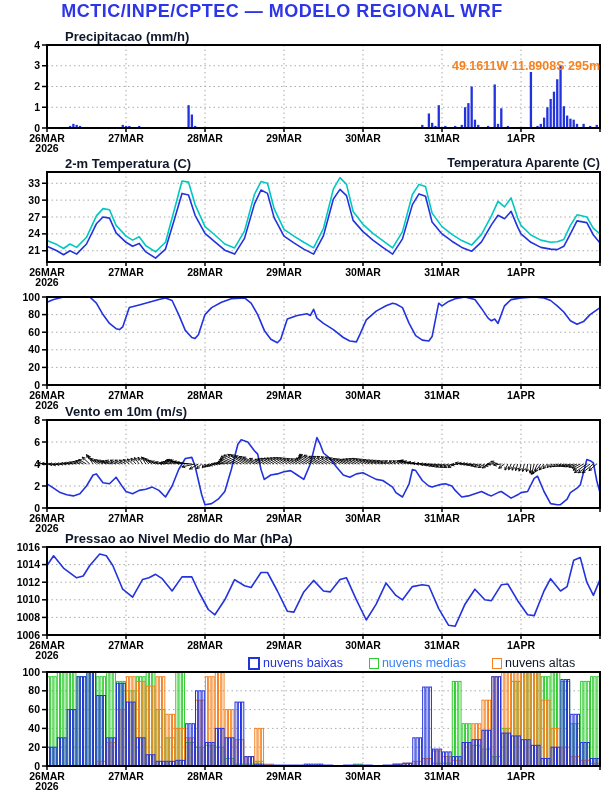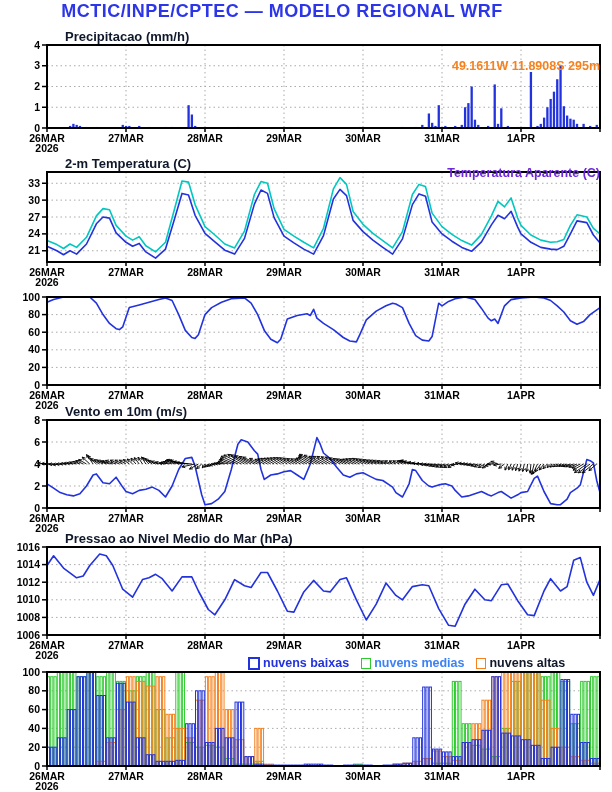--- a/index.html
+++ b/index.html
@@ -5,22 +5,22 @@
   html,body{margin:0;padding:0;background:#ffffff;}
   .page{position:relative;width:612px;height:792px;background:#fff;overflow:hidden;
         font-family:"Liberation Sans",sans-serif;}
   .hdr1{position:absolute;top:1px;left:0;width:564px;text-align:center;
         font-size:18px;font-weight:bold;letter-spacing:.5px;}
   .hdr2{position:absolute;top:16px;left:35px;font-size:12.5px;font-weight:bold;white-space:pre;}
   .coords{position:absolute;top:29px;left:0;width:600px;text-align:right;
         font-size:12.5px;font-weight:bold;margin-top:30px;}
   .ptitle{position:absolute;left:65px;font-size:13px;font-weight:bold;color:#0f172a;white-space:pre;}
   .rtitle{position:absolute;right:12px;font-size:12.5px;font-weight:bold;white-space:pre;}
-  .legend{position:absolute;left:248px;top:656px;display:flex;gap:12px;align-items:center;
-        font-size:12.5px;font-weight:bold;white-space:pre;}
+  .legend{position:absolute;left:248px;top:656px;display:flex;gap:26px;align-items:center;
+        font-size:12.5px;font-weight:normal;white-space:pre;}
   .legend .item{display:flex;align-items:center;gap:3px;}
   .sw{display:inline-block;width:8px;height:9px;background:#fff;}
   svg{position:absolute;left:0;top:0;}
 </style>
 </head>
 <body>
 
 <div class="page">
 
   <svg id="charts" width="612" height="792" viewBox="0 0 612 792">
@@ -714,21 +714,21 @@
       <text x="442" y="780" text-anchor="middle" font-family="&quot;Liberation Sans&quot;,sans-serif" font-size="10.5px" font-weight="bold" fill="#000">31MAR</text>
       <text x="521" y="780" text-anchor="middle" font-family="&quot;Liberation Sans&quot;,sans-serif" font-size="10.5px" font-weight="bold" fill="#000">1APR</text>
       <text x="47" y="790" text-anchor="middle" font-family="&quot;Liberation Sans&quot;,sans-serif" font-size="10.5px" font-weight="bold" fill="#000">2026</text>
     </svg>
 
   <div class="hdr1" style="color: rgb(45, 53, 232);">MCTIC/INPE/CPTEC — MODELO REGIONAL WRF</div>
   <div class="coords" style="color: rgb(245, 130, 31);">49.1611W 11.8908S 295m</div>
 
   <div class="ptitle" style="top:29px">Precipitacao (mm/h)</div>
   <div class="ptitle" style="top:156px">2-m Temperatura (C)</div>
-  <div class="rtitle" style="top:166px;color:#6d28d9">Temperatura Aparente (C)</div>
+  <div class="rtitle" style="top:156px;color:#0f172a">Temperatura Aparente (C)</div>
   <div class="ptitle" style="top:404px">Vento em 10m (m/s)</div>
   <div class="ptitle" style="top:531px">Pressao ao Nivel Medio do Mar (hPa)</div>
 
   <div class="legend">
     <span class="item">
       <span class="sw" style="border:2px solid #2233dd"></span>
       <span style="color:#2233dd">nuvens baixas</span>
     </span>
     <span class="item">
       <span class="sw" style="border:1.5px solid #2ecc2e"></span>

